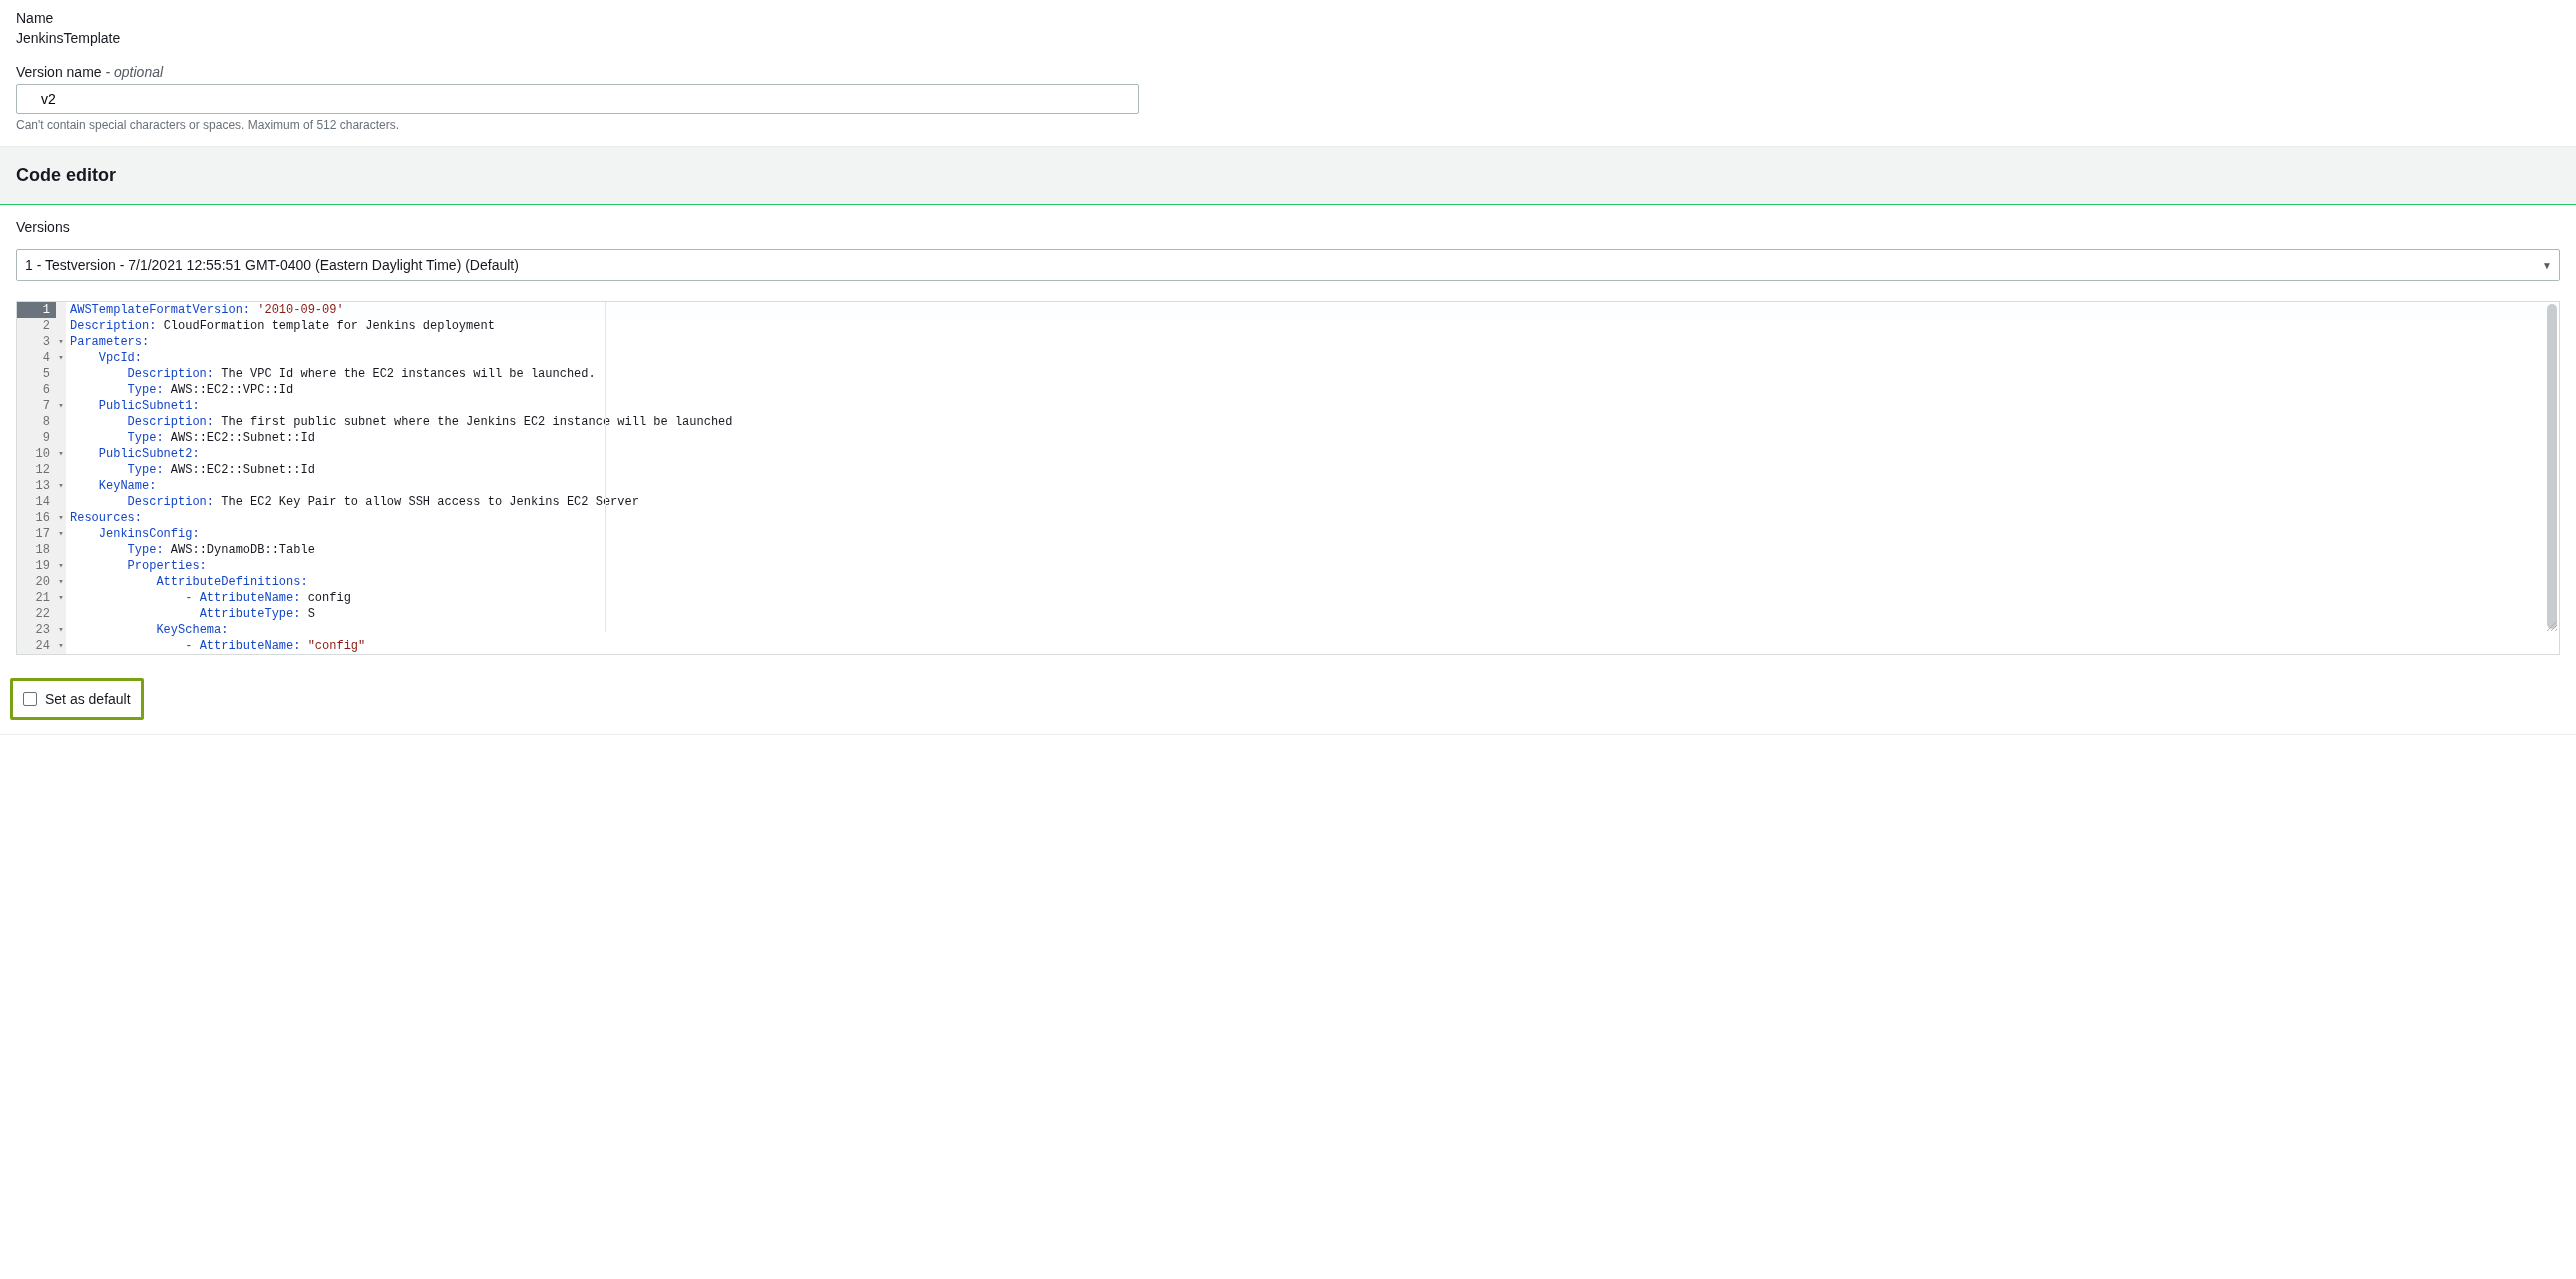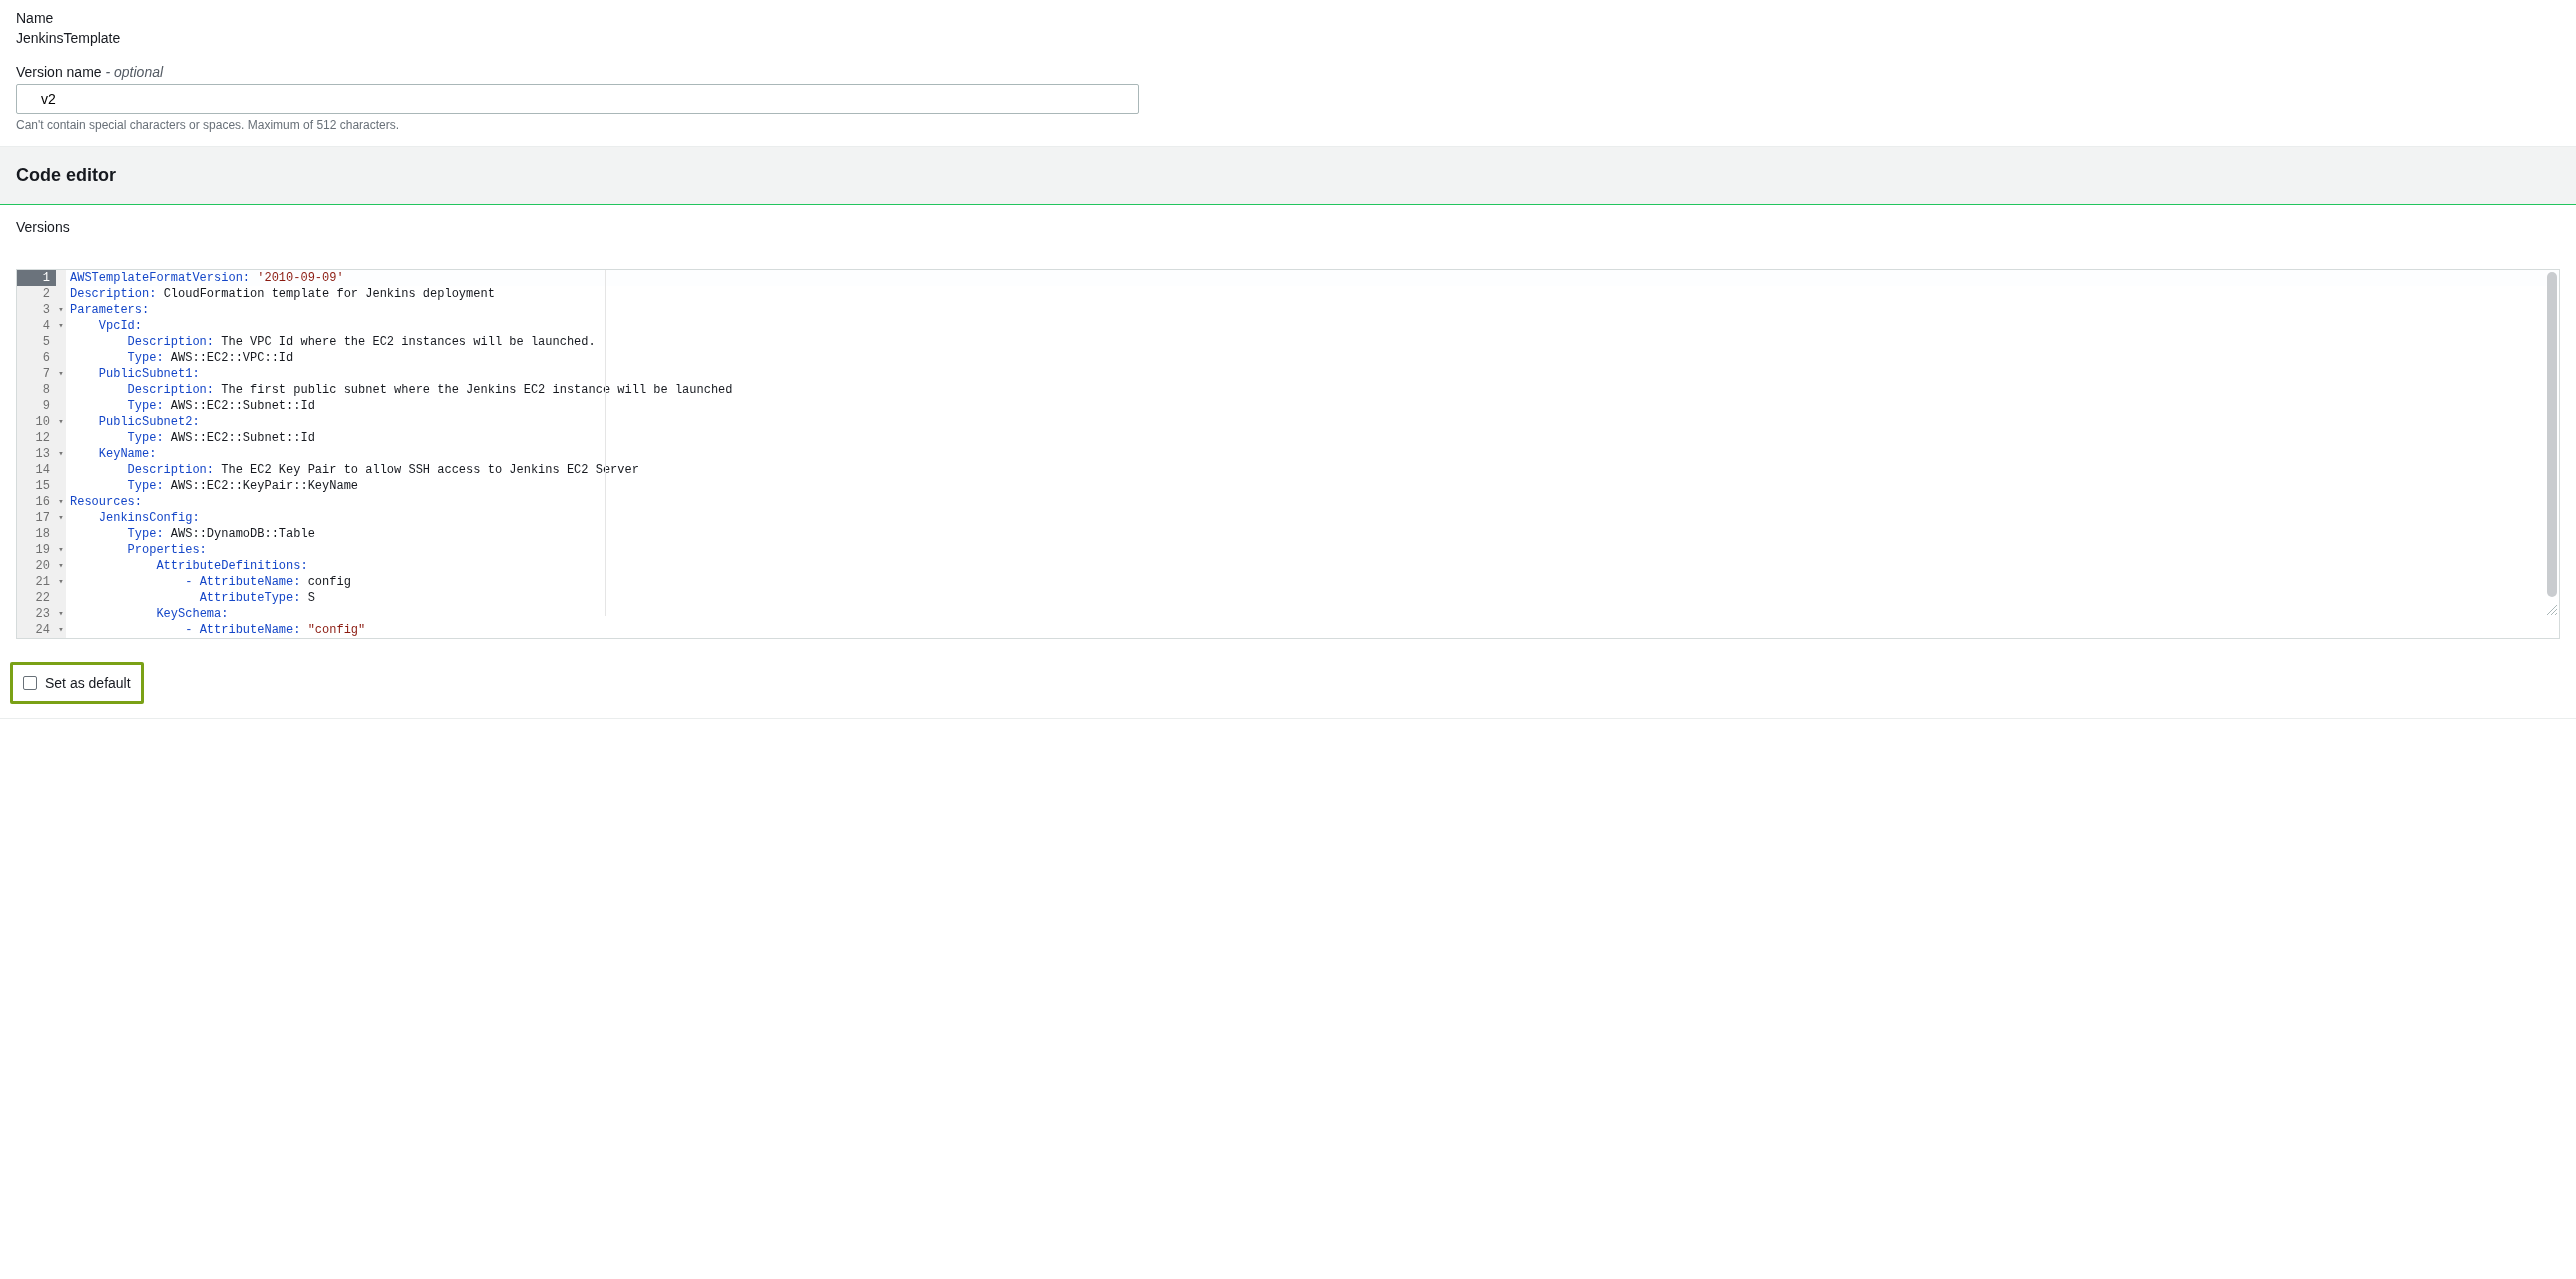--- a/index.html
+++ b/index.html
@@ -138,20 +138,26 @@
 
 
 <div class="divider-gray">
   <div class="divider-header">Code editor</div>
 </div>
 
 
 <div class="section-versions">
   <div class="field-label">Versions</div>
   <div style="height:10px;"></div>
+  <div class="select-wrap">
+    <div class="select-box">
+      <span>1 - Testversion - 7/1/2021 12:55:51 GMT-0400 (Eastern Daylight Time) (Default)</span>
+    </div>
+    <span class="select-caret">▼</span>
+  </div>
 </div>
 
 
 <div class="editor-wrap">
   <div class="editor-vline"></div>
   <div class="editor-scrollbar">
     <div class="editor-thumb"></div>
   </div>
   <div class="editor-rows" id="editor-rows">
       <div class="editor-row">
@@ -211,25 +217,20 @@
       </div>
       <div class="editor-row">
         <div class="gutter-num">13</div>
         <div class="fold-col">▾</div>
         <div class="code-cell">    <span class="tok-key">KeyName:</span></div>
       </div>
       <div class="editor-row">
         <div class="gutter-num">14</div>
         <div class="fold-col"></div>
         <div class="code-cell">        <span class="tok-key">Description:</span> <span class="tok-txt">The EC2 Key Pair to allow SSH access to Jenkins EC2 Server</span></div>
-      </div>
-      <div class="editor-row">
-        <div class="gutter-num">15</div>
-        <div class="fold-col"></div>
-        <div class="code-cell">        <span class="tok-key">Type:</span> <span class="tok-txt">AWS::EC2::KeyPair::KeyName</span></div>
       </div>
       <div class="editor-row">
         <div class="gutter-num">16</div>
         <div class="fold-col">▾</div>
         <div class="code-cell"><span class="tok-key">Resources:</span></div>
       </div>
       <div class="editor-row">
         <div class="gutter-num">17</div>
         <div class="fold-col">▾</div>
         <div class="code-cell">    <span class="tok-key">JenkinsConfig:</span></div>

